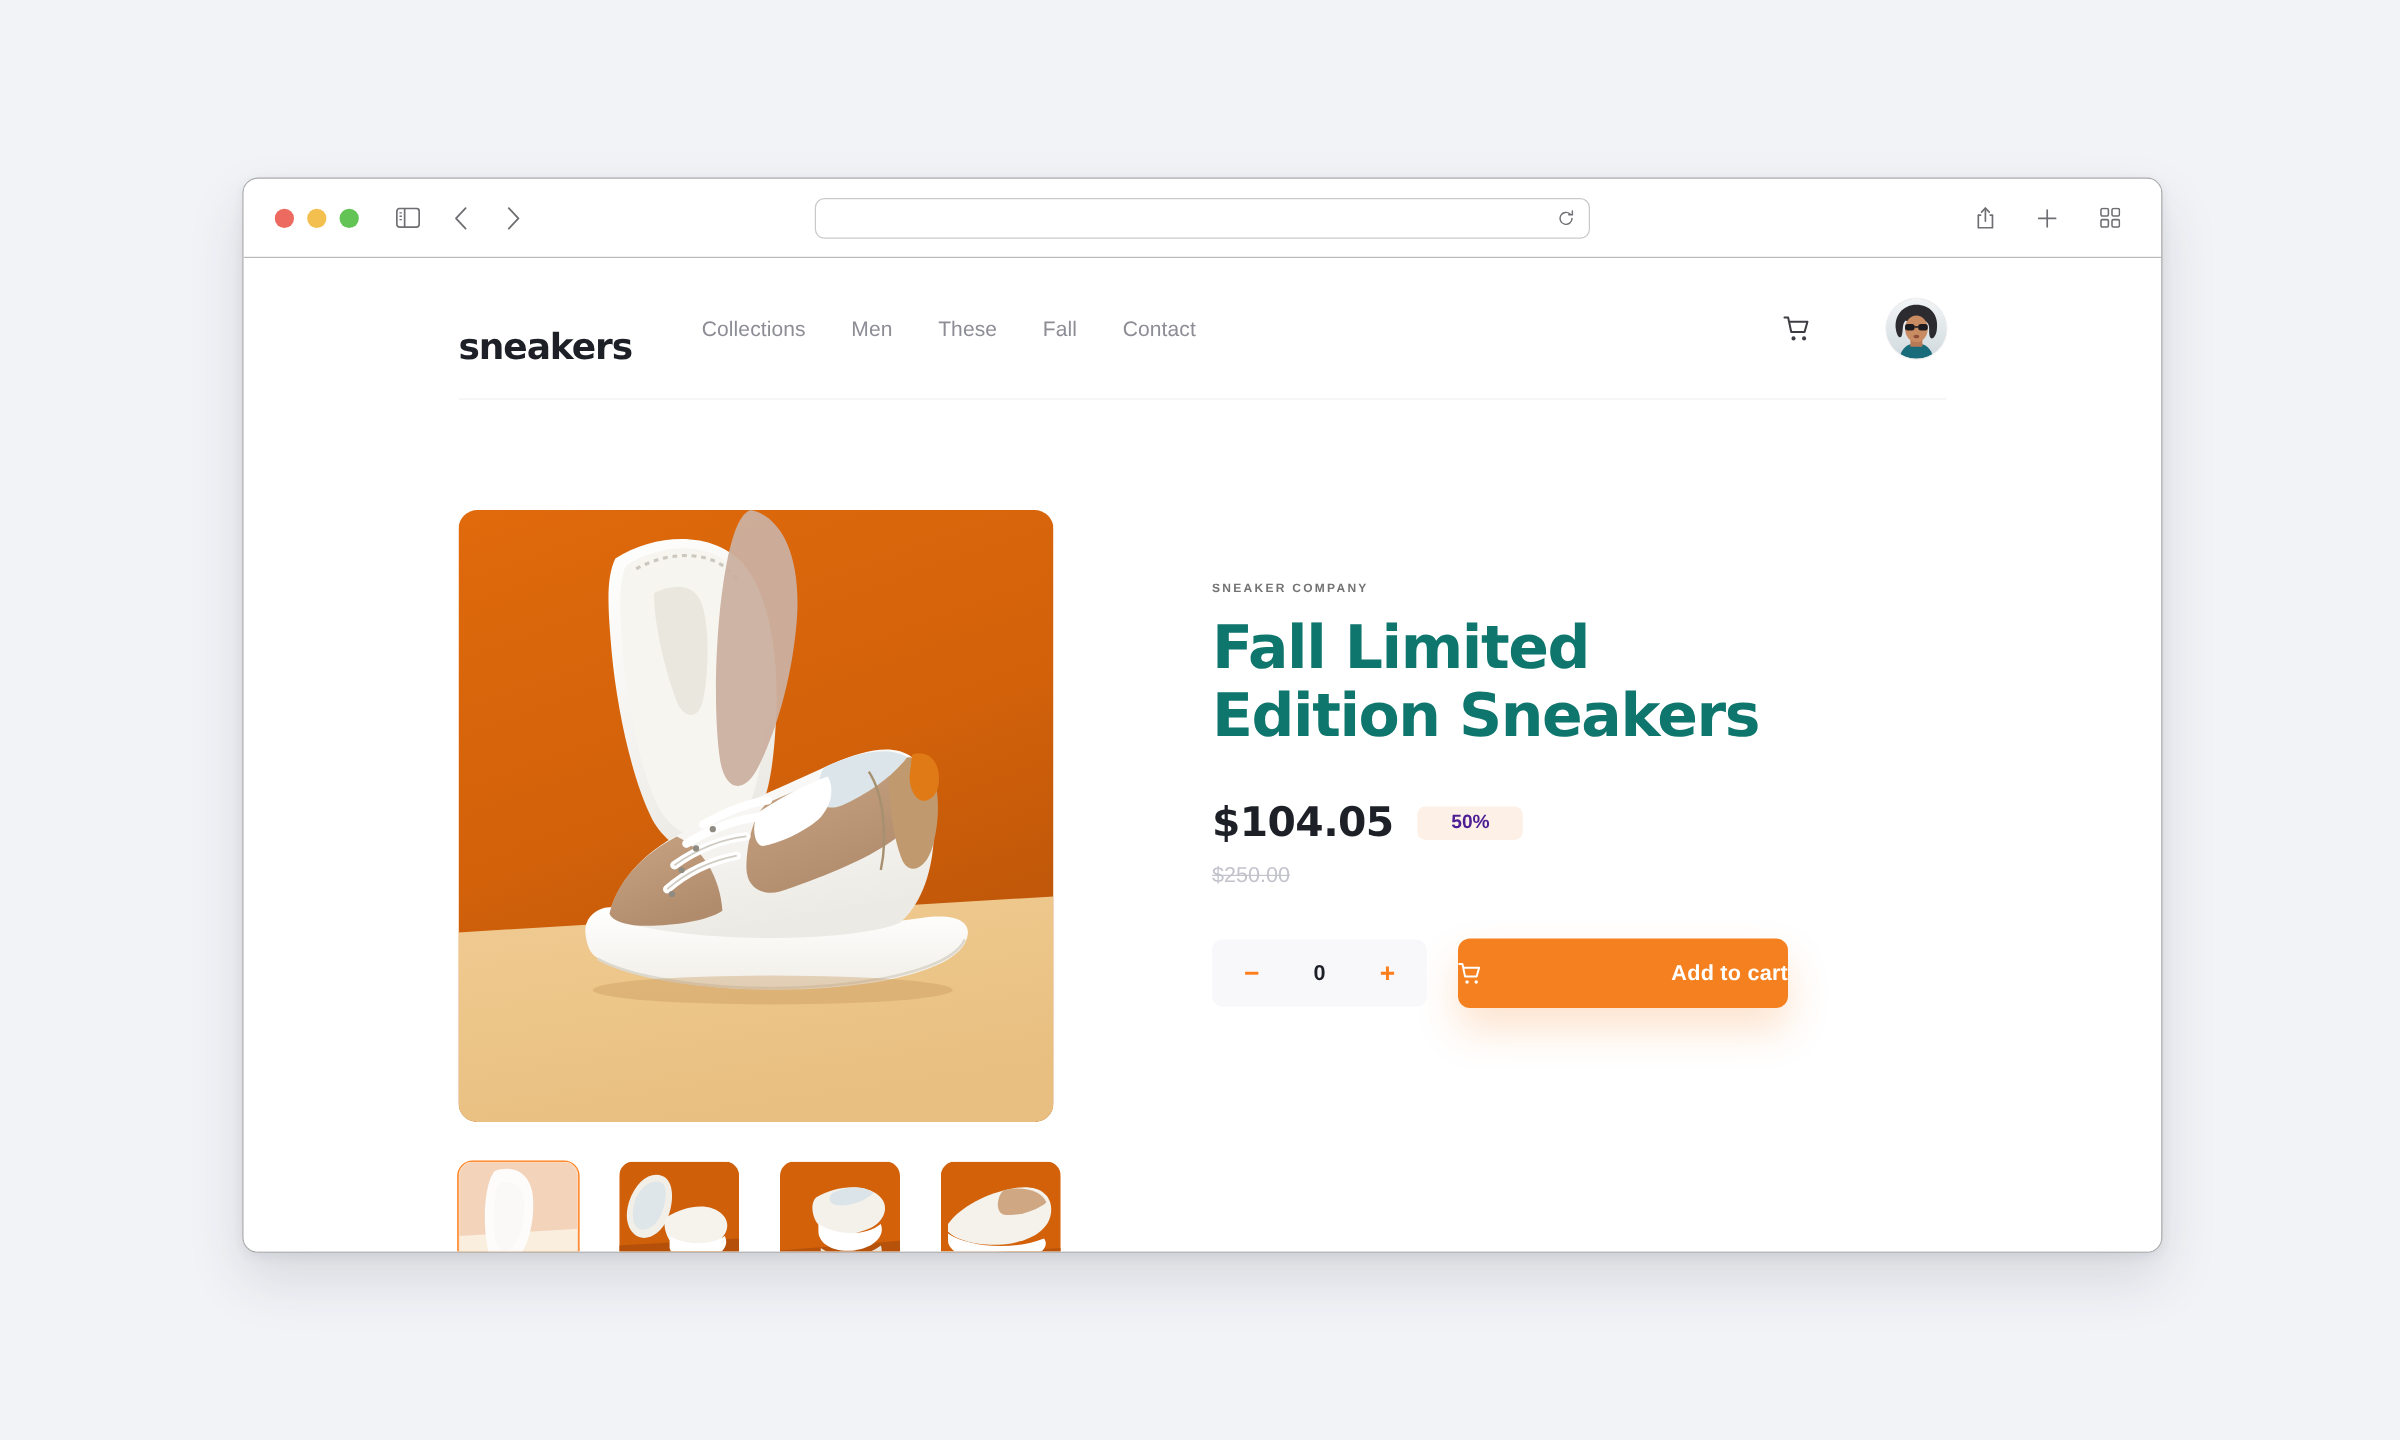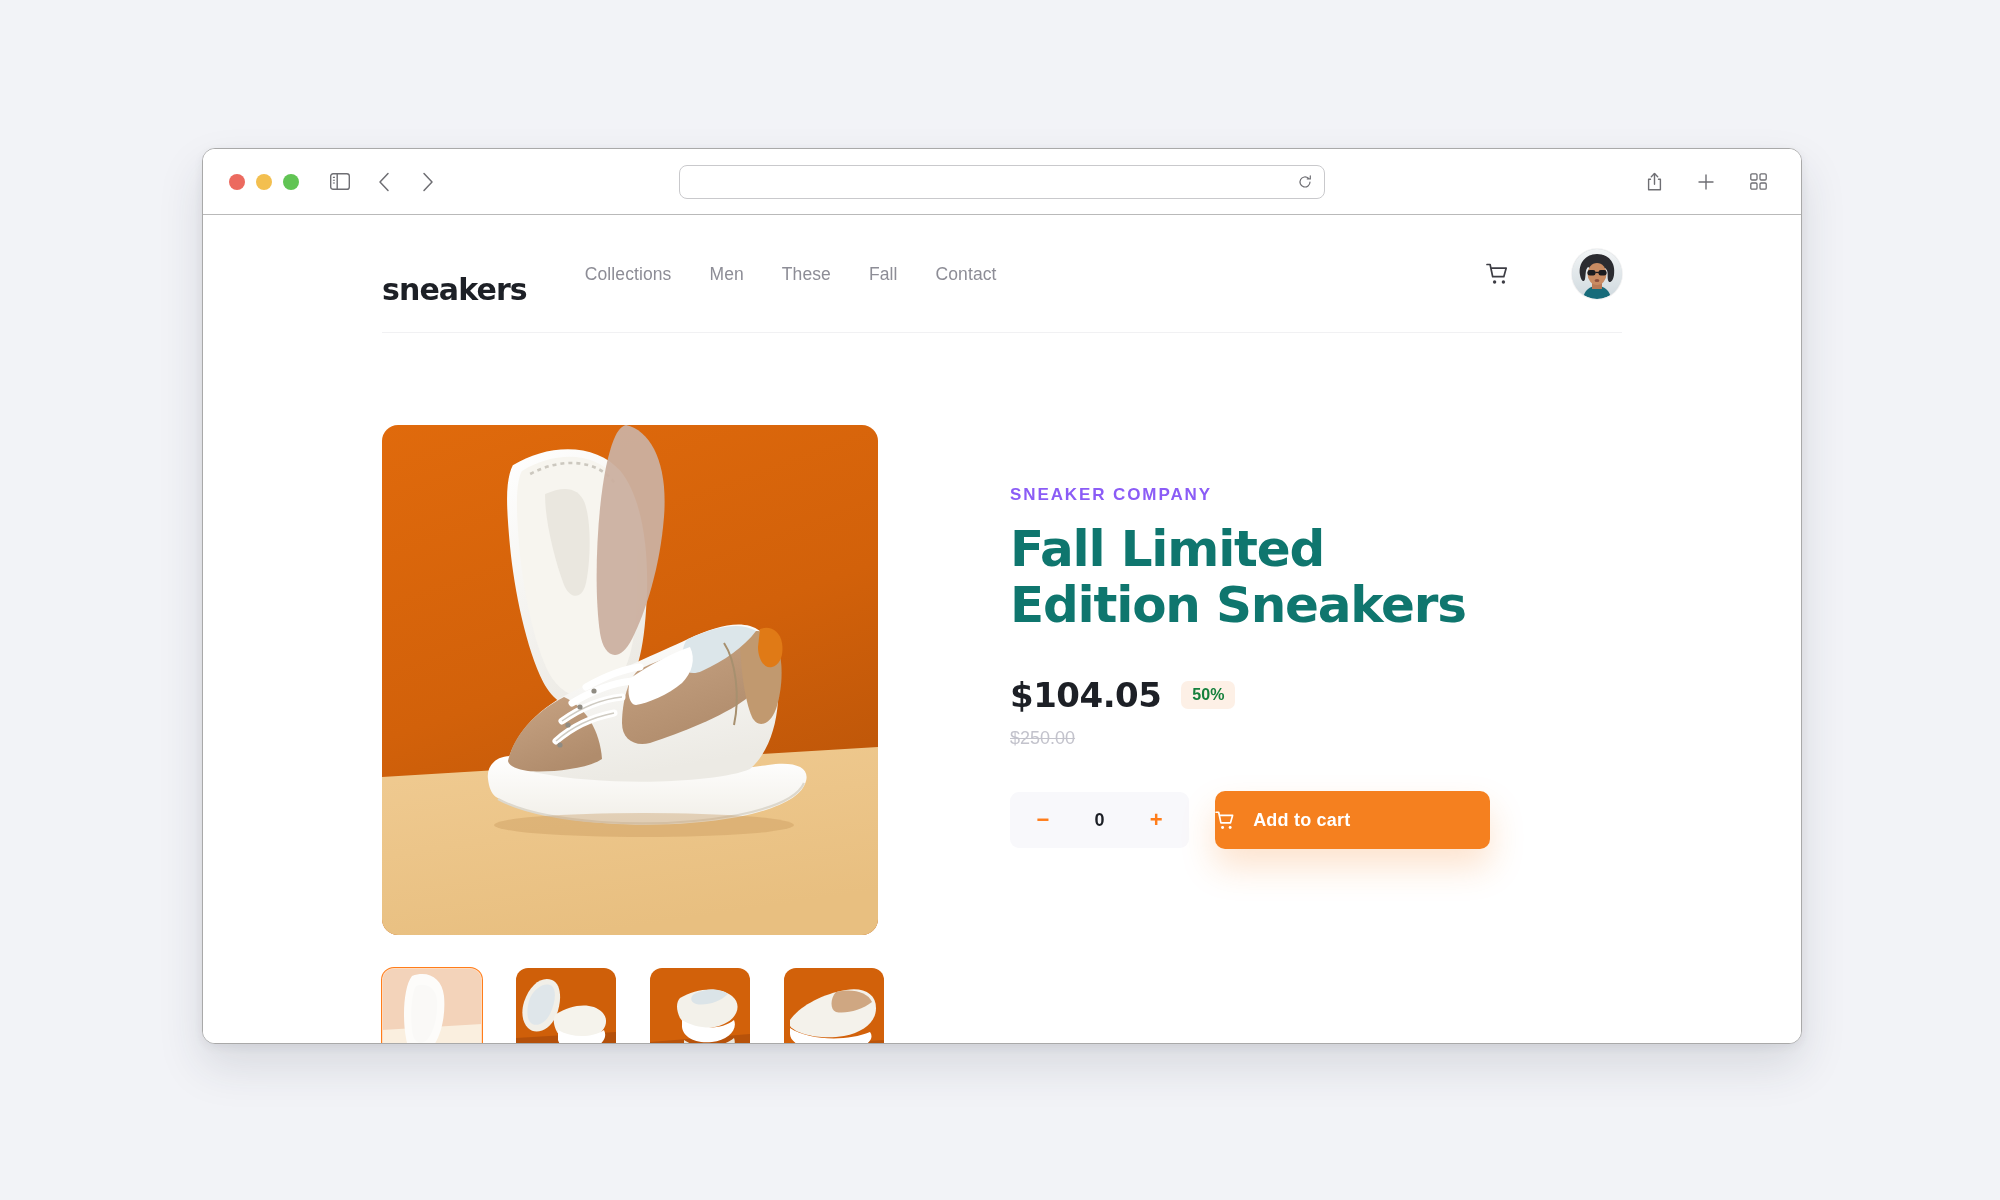--- a/index.html
+++ b/index.html
@@ -187,24 +187,24 @@
   .thumb.selected .thumb-veil {
     position: absolute;
     inset: 0;
     background: rgba(255,255,255,0.72);
   }
 
   
   .info { padding-top: 60px; width: 480px; }
 
   .eyebrow {
-    font-size: 17px;
+    font-size: 10px;
     font-weight: 700;
     letter-spacing: 1.9px;
-    color: #8b5cf6;
+    color: #737373;
     text-transform: uppercase;
   }
 
   .title {
     margin-top: 16px;
     font-family: "DejaVu Sans", sans-serif;
     font-size: 50px;
     line-height: 1.12;
     font-weight: 700;
     letter-spacing: -1.2px;
@@ -227,24 +227,24 @@
   }
   .price-now {
     font-family: "DejaVu Sans", sans-serif;
     font-size: 34px;
     font-weight: 700;
     letter-spacing: -0.5px;
     color: #1d2026;
   }
   .discount-badge {
     background: #fdf0e6;
-    color: #15803d;
+    color: #4c1d95;
     font-size: 16px;
     font-weight: 700;
-    padding: 6px 11px;
+    padding: 6px 28px;
     border-radius: 7px;
     line-height: 1;
   }
   .price-old {
     margin-top: 13px;
     font-size: 18px;
     color: #c3c3cc;
     text-decoration: line-through;
   }
 
@@ -283,21 +283,21 @@
   }
 
   .add-cart {
     width: 303px;
     height: 58px;
     background: #f5801f;
     border-radius: 10px;
     border: none;
     display: flex;
     align-items: center;
-    justify-content: flex-start;
+    justify-content: space-between;
     gap: 17px;
     color: #ffffff;
     font-size: 18px;
     font-weight: 700;
     letter-spacing: 0.2px;
     box-shadow: 0 18px 34px rgba(245,128,31,0.22);
     cursor: pointer;
   }
 
   svg { display: block; }

